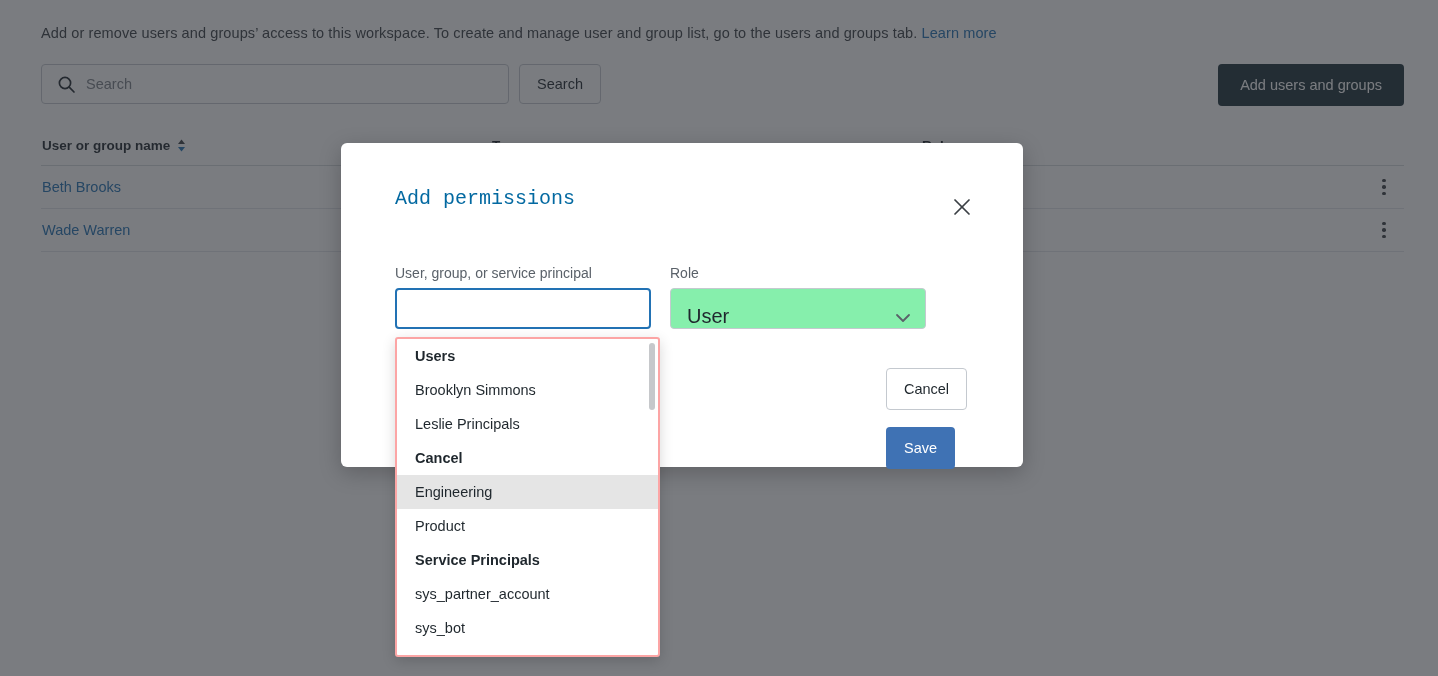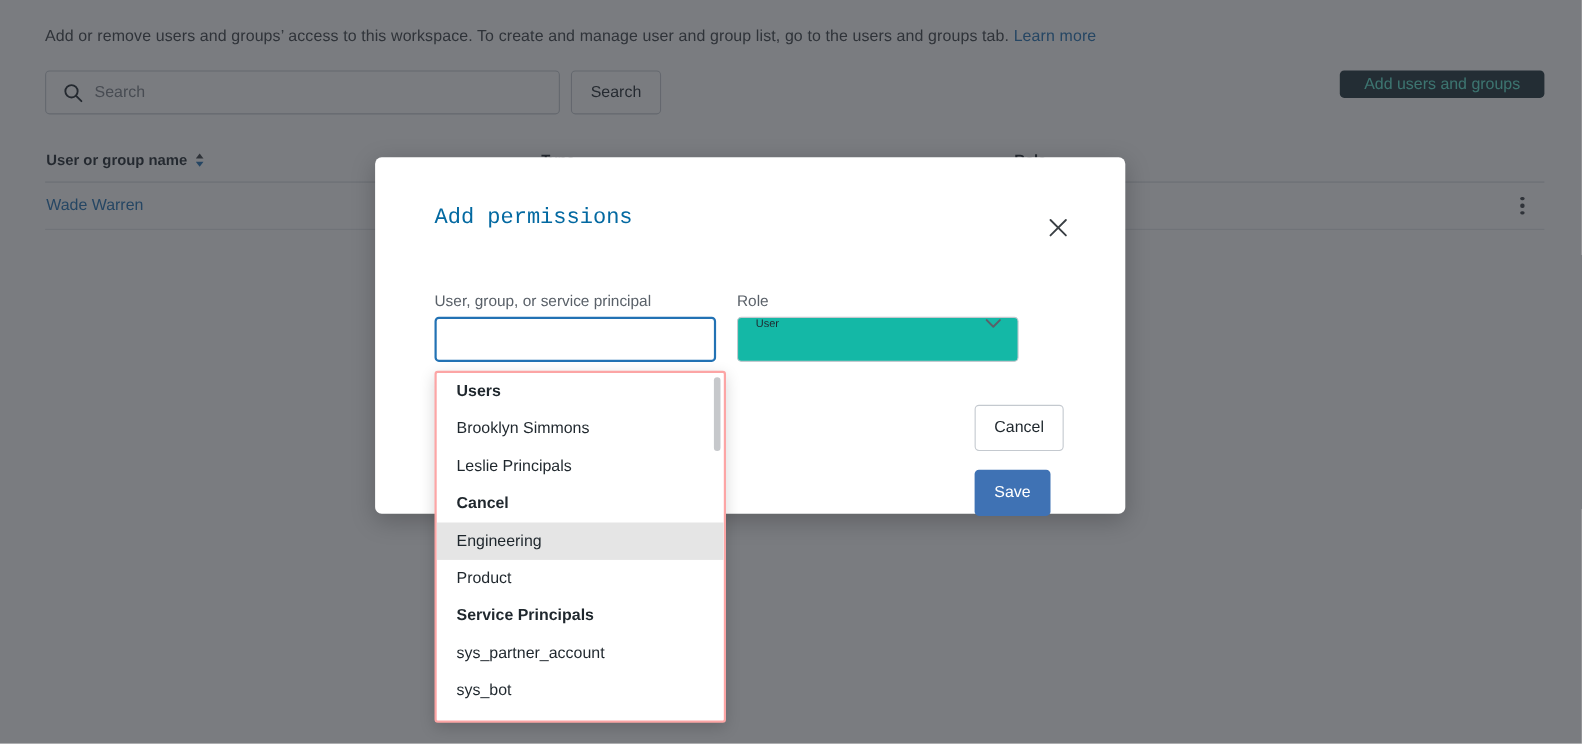--- a/index.html
+++ b/index.html
@@ -95,26 +95,26 @@
     font-size: 14.5px;
     color: #1f272d;
     cursor: pointer;
     box-sizing: border-box;
   }
 
   .add-users-btn {
     position: absolute;
     right: 34px;
     top: 64px;
-    height: 25px;
+    height: 42px;
     padding: 0 22px;
     border: none;
     border-radius: 4px;
     background: #1b3139;
-    color: #5eead4;
+    color: #ffffff;
     font-family: "Liberation Sans", sans-serif;
     font-size: 14.5px;
     cursor: pointer;
   }
 
   
   .table {
     position: absolute;
     left: 41px;
     top: 125px;
@@ -239,27 +239,27 @@
 
   .role-select {
     position: absolute;
     left: 329px;
     top: 145px;
     width: 256px;
     height: 41px;
     box-sizing: border-box;
     border: 1px solid #c4c9cf;
     border-radius: 4px;
-    background: #14b8a6;
-    display: flex;
-    align-items: flex-start;
+    background: #86efac;
+    display: flex;
+    align-items: flex-end;
     justify-content: space-between;
     padding: 0 14px 0 16px;
     cursor: pointer;
-    font-size: 10px;
+    font-size: 20px;
     color: #1f272d;
   }
 
   .modal-actions {
     position: absolute;
     right: 56px;
     top: 225px;
     display: flex;
     gap: 17px;
     flex-direction: column;
@@ -376,20 +376,32 @@
               <path d="M4.5 0.5 L8 5 L1 5 Z" fill="#3b4045"></path>
               <path d="M4.5 12.5 L1 8 L8 8 Z" fill="#2272b4"></path>
             </svg>
           </span>
         </div>
         <div class="col-type">Type</div>
         <div class="col-role">Role</div>
         <div class="col-kebab"></div>
       </div>
 
+      <div class="t-row">
+        <div class="col-name">Beth Brooks</div>
+        <div class="col-type"></div>
+        <div class="col-role">Admin</div>
+        <div class="col-kebab">
+          <span class="kebab">
+              <i></i>
+              <i></i>
+              <i></i>
+            </span>
+        </div>
+      </div>
 
       <div class="t-row">
         <div class="col-name">Wade Warren</div>
         <div class="col-type"></div>
         <div class="col-role">Admin</div>
         <div class="col-kebab">
           <span class="kebab">
               <i></i>
               <i></i>
               <i></i>

